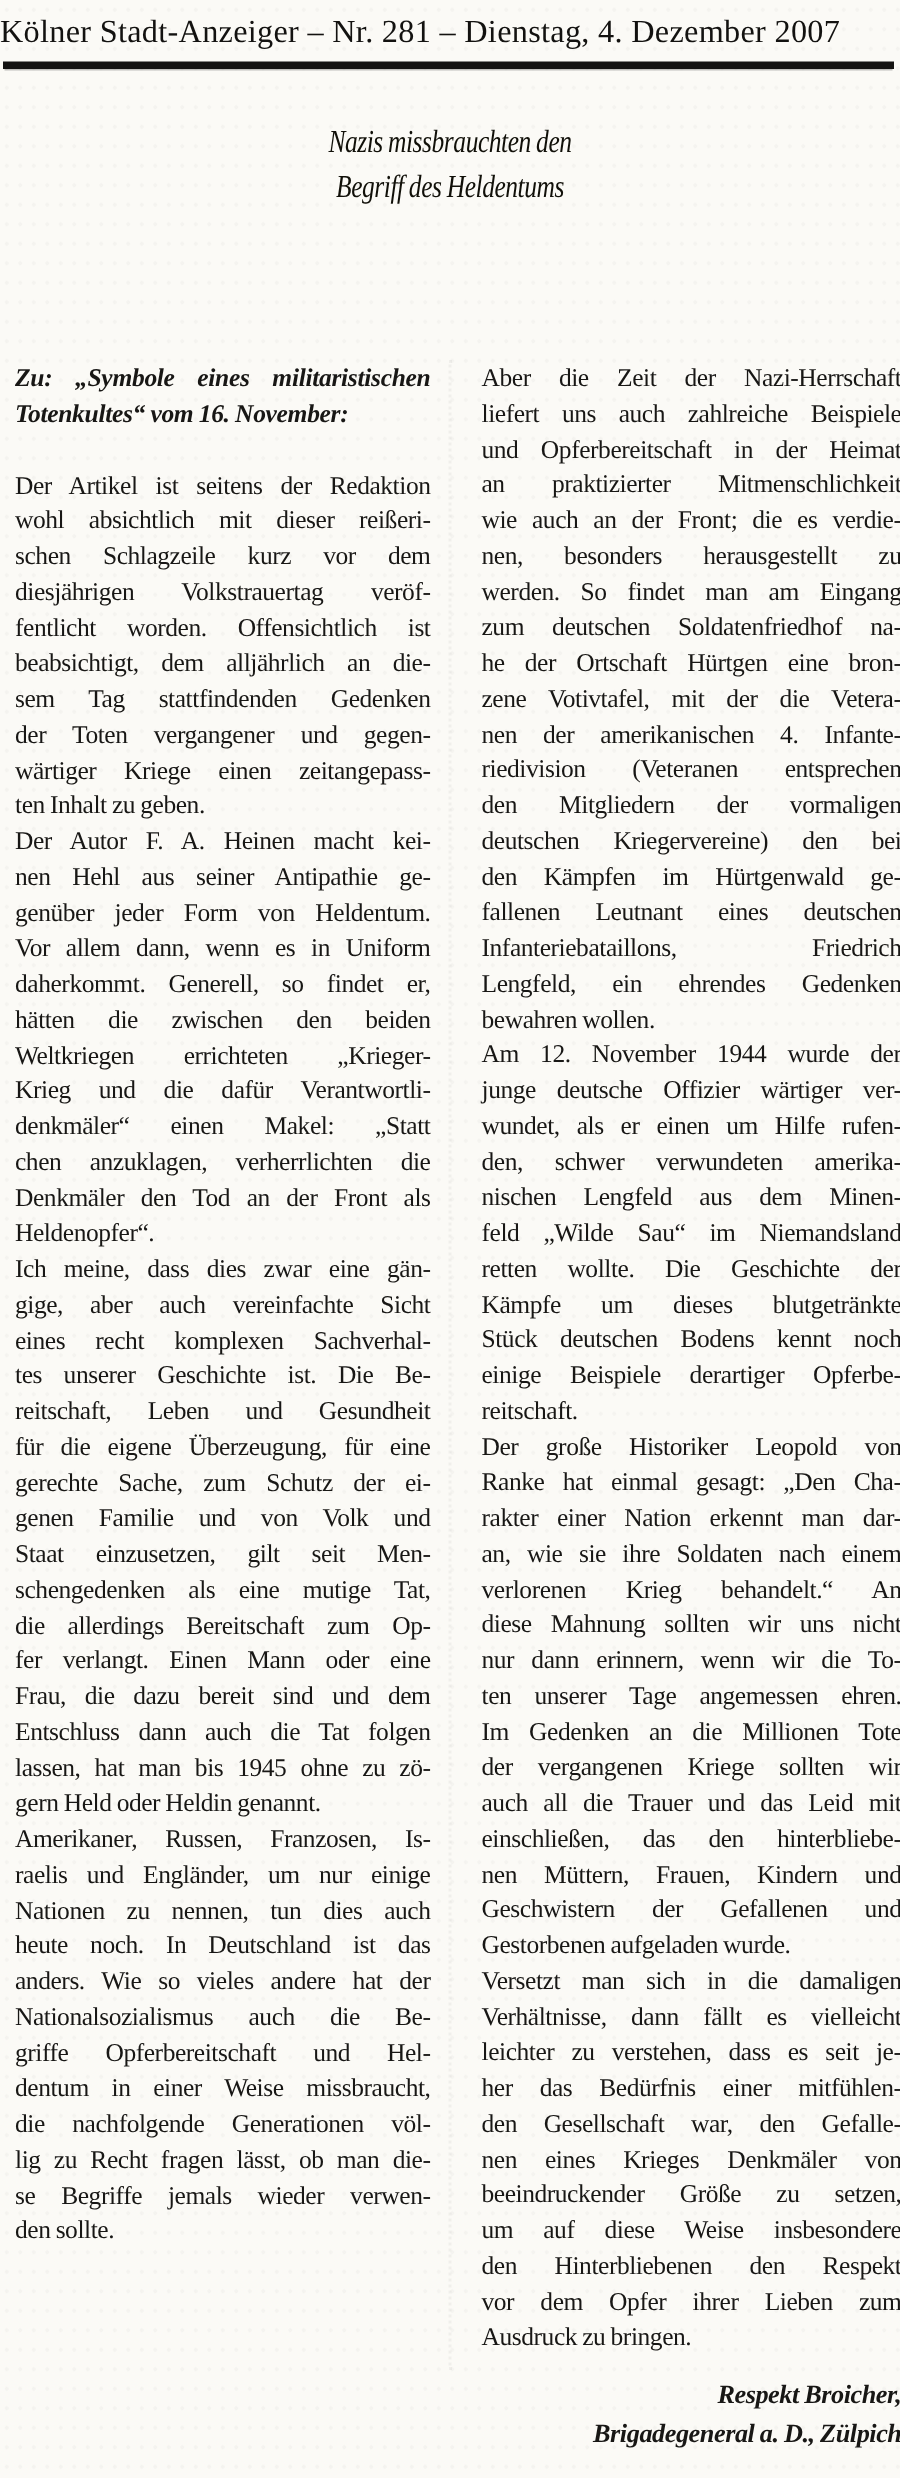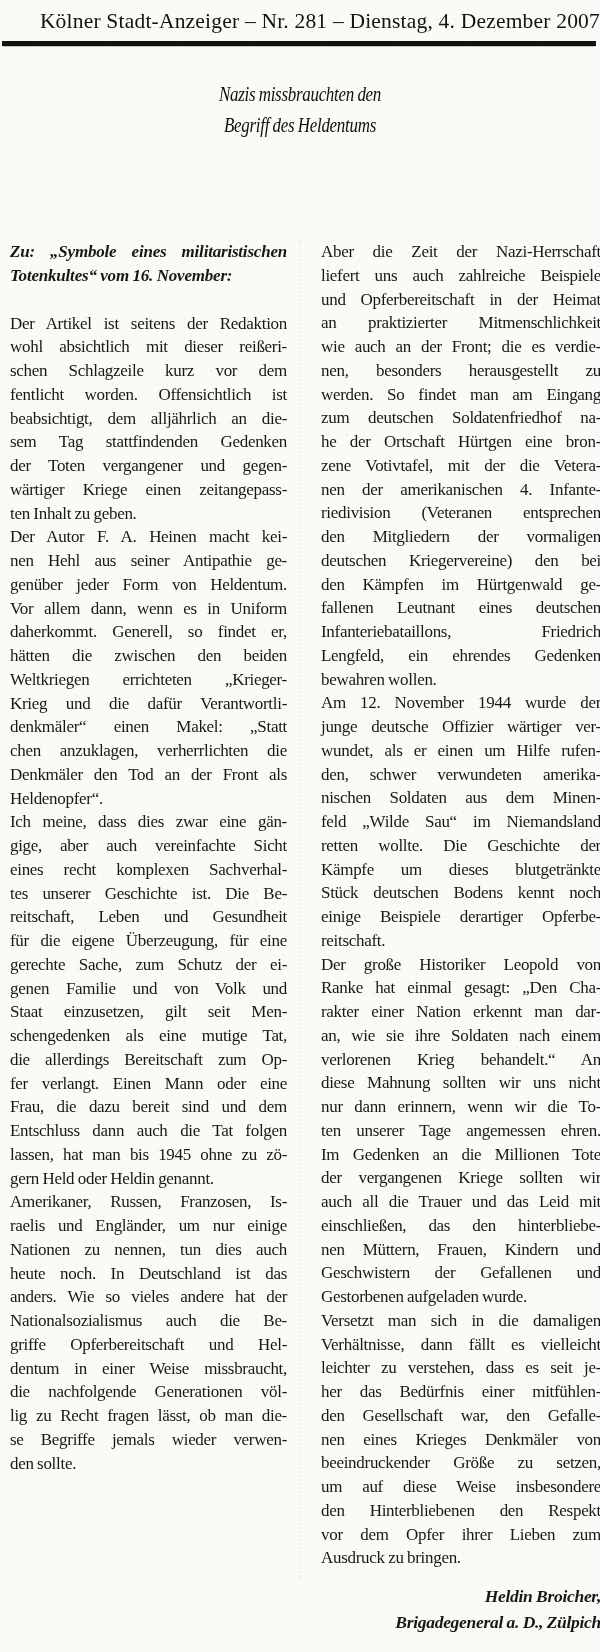--- a/index.html
+++ b/index.html
@@ -8,21 +8,21 @@
     background: #fbfaf6;
     background-image: radial-gradient(rgba(40,40,40,0.03) 1px, transparent 1.2px);
     background-size: 9px 13px;
     font-family: "Liberation Serif", serif;
     color: #181715;
     position: relative;
     overflow: hidden;
   }
   .masthead {
     position: absolute; top: 9px; left: 0; width: 100%;
-    text-align: right;
+    text-align: left;
     font-size: 21.5px;
     letter-spacing: 0.2px;
     color: #131210;
     white-space: nowrap;
   }
   .rule {
     position: absolute; top: 41px; left: 2px; width: 594px; height: 5px;
     background: #141312;
     box-shadow: 0 2px 0 -1px rgba(20,19,18,0.25);
   }
@@ -90,20 +90,21 @@
 
     <div class="col col-left">
       <div class="intro">
           <div class="line">Zu: „Symbole eines militaristischen</div>
           <div class="line line-last">Totenkultes“ vom 16. November:</div>
         </div>
       <div class="para">
           <div class="line">Der Artikel ist seitens der Redaktion</div>
           <div class="line">wohl absichtlich mit dieser reißeri-</div>
           <div class="line">schen Schlagzeile kurz vor dem</div>
+          <div class="line">diesjährigen Volkstrauertag veröf-</div>
           <div class="line">fentlicht worden. Offensichtlich ist</div>
           <div class="line">beabsichtigt, dem alljährlich an die-</div>
           <div class="line">sem Tag stattfindenden Gedenken</div>
           <div class="line">der Toten vergangener und gegen-</div>
           <div class="line">wärtiger Kriege einen zeitangepass-</div>
           <div class="line line-last">ten Inhalt zu geben.</div>
         </div>
       <div class="para">
           <div class="line">Der Autor F. A. Heinen macht kei-</div>
           <div class="line">nen Hehl aus seiner Antipathie ge-</div>
@@ -172,21 +173,21 @@
           <div class="line">fallenen Leutnant eines deutschen</div>
           <div class="line">Infanteriebataillons, Friedrich</div>
           <div class="line">Lengfeld, ein ehrendes Gedenken</div>
           <div class="line line-last">bewahren wollen.</div>
         </div>
       <div class="para">
           <div class="line">Am 12. November 1944 wurde der</div>
           <div class="line">junge deutsche Offizier wärtiger ver-</div>
           <div class="line">wundet, als er einen um Hilfe rufen-</div>
           <div class="line">den, schwer verwundeten amerika-</div>
-          <div class="line">nischen Soldaten aus dem Minen-</div>
+          <div class="line">nischen Lengfeld aus dem Minen-</div>
           <div class="line">feld „Wilde Sau“ im Niemandsland</div>
           <div class="line">retten wollte. Die Geschichte der</div>
           <div class="line">Kämpfe um dieses blutgetränkte</div>
           <div class="line">Stück deutschen Bodens kennt noch</div>
           <div class="line">einige Beispiele derartiger Opferbe-</div>
           <div class="line line-last">reitschaft.</div>
         </div>
       <div class="para">
           <div class="line">Der große Historiker Leopold von</div>
           <div class="line">Ranke hat einmal gesagt: „Den Cha-</div>
@@ -211,19 +212,19 @@
           <div class="line">her das Bedürfnis einer mitfühlen-</div>
           <div class="line">den Gesellschaft war, den Gefalle-</div>
           <div class="line">nen eines Krieges Denkmäler von</div>
           <div class="line">beeindruckender Größe zu setzen,</div>
           <div class="line">um auf diese Weise insbesondere</div>
           <div class="line">den Hinterbliebenen den Respekt</div>
           <div class="line">vor dem Opfer ihrer Lieben zum</div>
           <div class="line line-last">Ausdruck zu bringen.</div>
         </div>
       <div class="signature">
-          <div class="line">Heldin Broicher,</div>
+          <div class="line">Respekt Broicher,</div>
           <div class="line line-last">Brigadegeneral a. D., Zülpich</div>
         </div>
     </div>
 
   </div>
 </div>
 
 </body></html>

